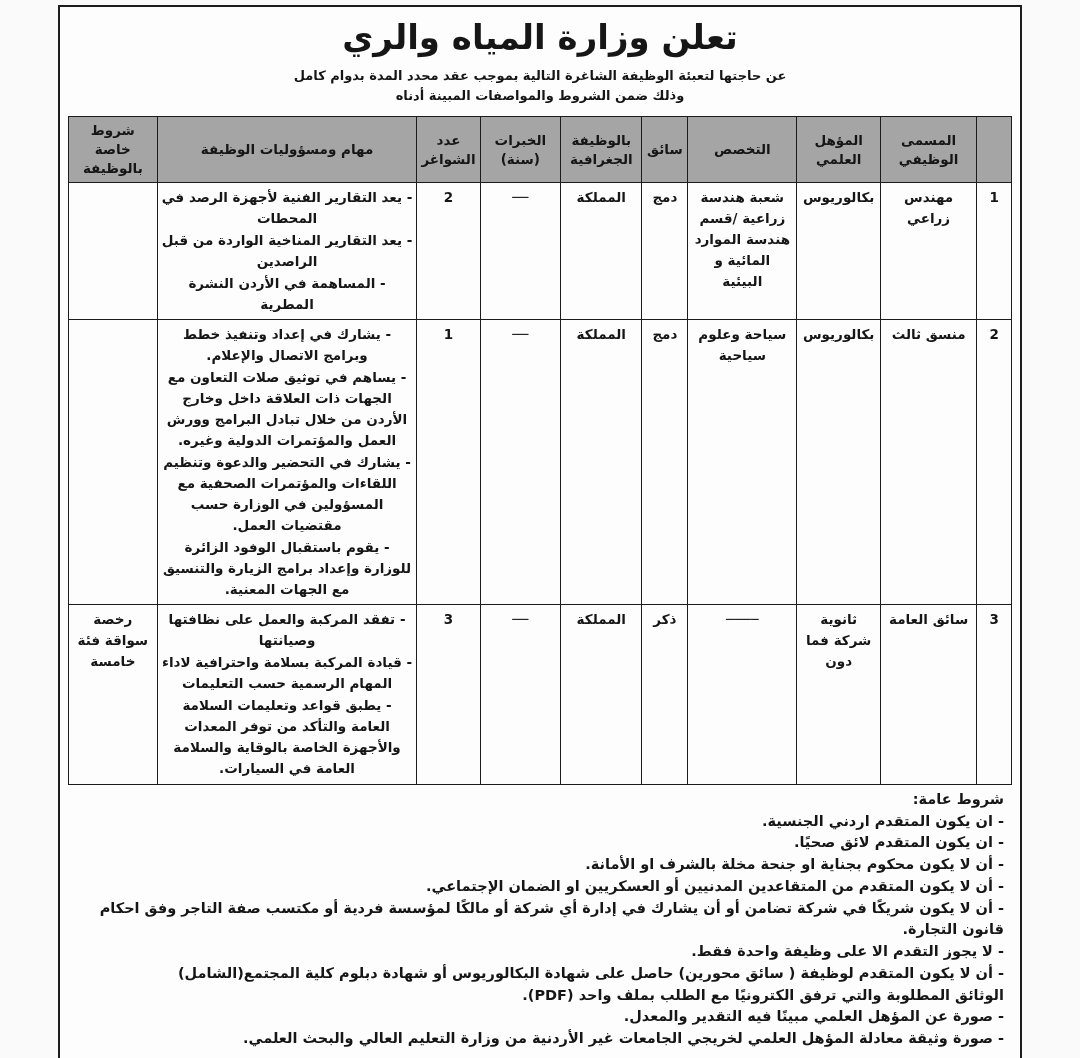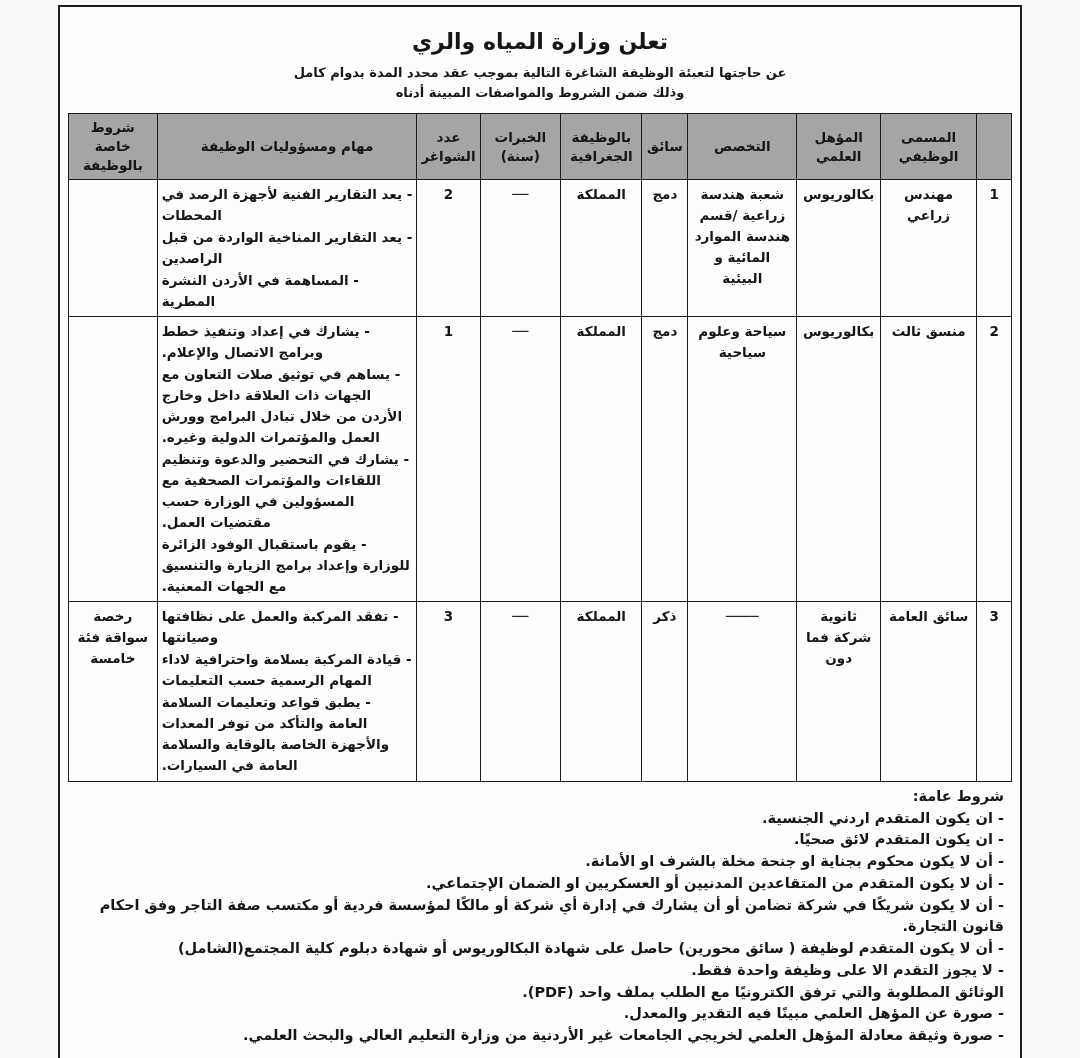--- a/index.html
+++ b/index.html
@@ -7,37 +7,37 @@
   body { font-family:"DejaVu Sans", sans-serif; color:#161616; }
 
   .page { position:relative; width:1080px; height:1058px; }
 
   .frame {
     position:absolute; top:5px; right:58px; width:964px; height:1053px;
     border-top:2px solid #1c1c1c; border-right:2px solid #1c1c1c; border-left:2px solid #1c1c1c;
     background:#fdfdfd; direction:rtl; padding:6px 8px 0 8px;
   }
 
-  .title { text-align:center; font-size:22px; font-weight:bold; letter-spacing:0; margin-top:16px; }
+  .title { text-align:center; font-size:34px; font-weight:bold; letter-spacing:0; margin-top:4px; }
   .subtitle { text-align:center; font-size:13px; font-weight:bold; line-height:1.55; }
   .subtitle.first { margin-top:9px; }
 
   table.vac {
     width:100%; border-collapse:collapse; margin-top:10px;
     font-size:13.5px; font-weight:bold;
   }
   table.vac th, table.vac td {
     border:1.5px solid #1c1c1c; vertical-align:top; padding:4px 4px; line-height:1.55;
   }
   table.vac th {
     background:#a5a5a5; text-align:center; vertical-align:middle;
     height:50px; line-height:1.4; font-size:13.5px;
   }
   td.center { text-align:center; }
-  td.tasks  { text-align:left; padding-right:7px; padding-left:6px; }
+  td.tasks  { text-align:center; padding-right:7px; padding-left:6px; }
   td.tasks div { margin-bottom:1px; }
   tr.r1 { height:72px; }
   tr.r2 { height:232px; }
   tr.r3 { height:138px; }
 
   .body-text { padding:4px 8px 0 6px; font-size:14.5px; font-weight:bold; }
   .body-text .line { line-height:1.5; text-align:right; }
   .heading-line { line-height:1.5; text-align:right; }
 </style>
 </head>
@@ -130,22 +130,22 @@
       </tbody>
     </table>
 
     <div class="body-text">
       <div class="heading-line">شروط عامة:</div>
       <div class="line">- ان يكون المتقدم اردني الجنسية.</div>
       <div class="line">- ان يكون المتقدم لائق صحيًا.</div>
       <div class="line">- أن لا يكون محكوم بجناية او جنحة مخلة بالشرف او الأمانة.</div>
       <div class="line">- أن لا يكون المتقدم من المتقاعدين المدنيين أو العسكريين او الضمان الإجتماعي.</div>
       <div class="line">- أن لا يكون شريكًا في شركة تضامن أو أن يشارك في إدارة أي شركة أو مالكًا لمؤسسة فردية أو مكتسب صفة التاجر وفق احكام قانون التجارة.</div>
+      <div class="line">- لا يجوز التقدم الا على وظيفة واحدة فقط.</div>
       <div class="line">- أن لا يكون المتقدم لوظيفة ( سائق محورين) حاصل على شهادة البكالوريوس أو شهادة دبلوم كلية المجتمع(الشامل)</div>
-      <div class="line">- لا يجوز التقدم الا على وظيفة واحدة فقط.</div>
 
       <div class="heading-line">الوثائق المطلوبة والتي ترفق الكترونيًا مع الطلب بملف واحد  (PDF).</div>
       <div class="line">- صورة عن المؤهل العلمي مبينًا فيه التقدير والمعدل.</div>
       <div class="line">- صورة وثيقة معادلة المؤهل العلمي لخريجي الجامعات غير الأردنية من وزارة التعليم العالي والبحث العلمي.</div>
 
     </div>
 
   </div>
 </div>
 

